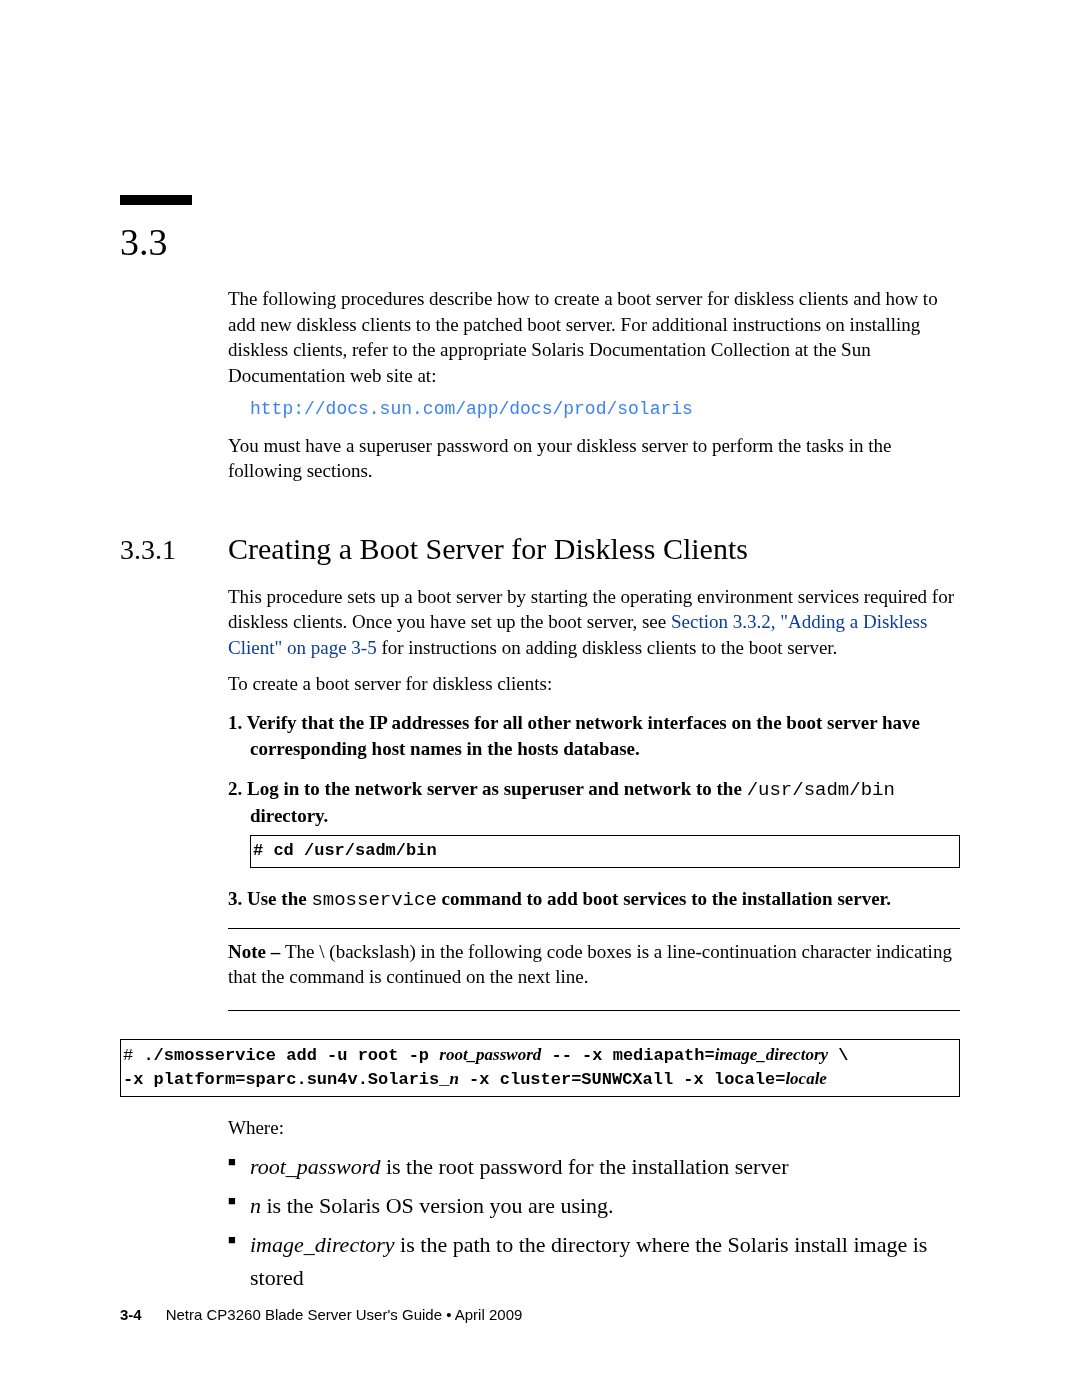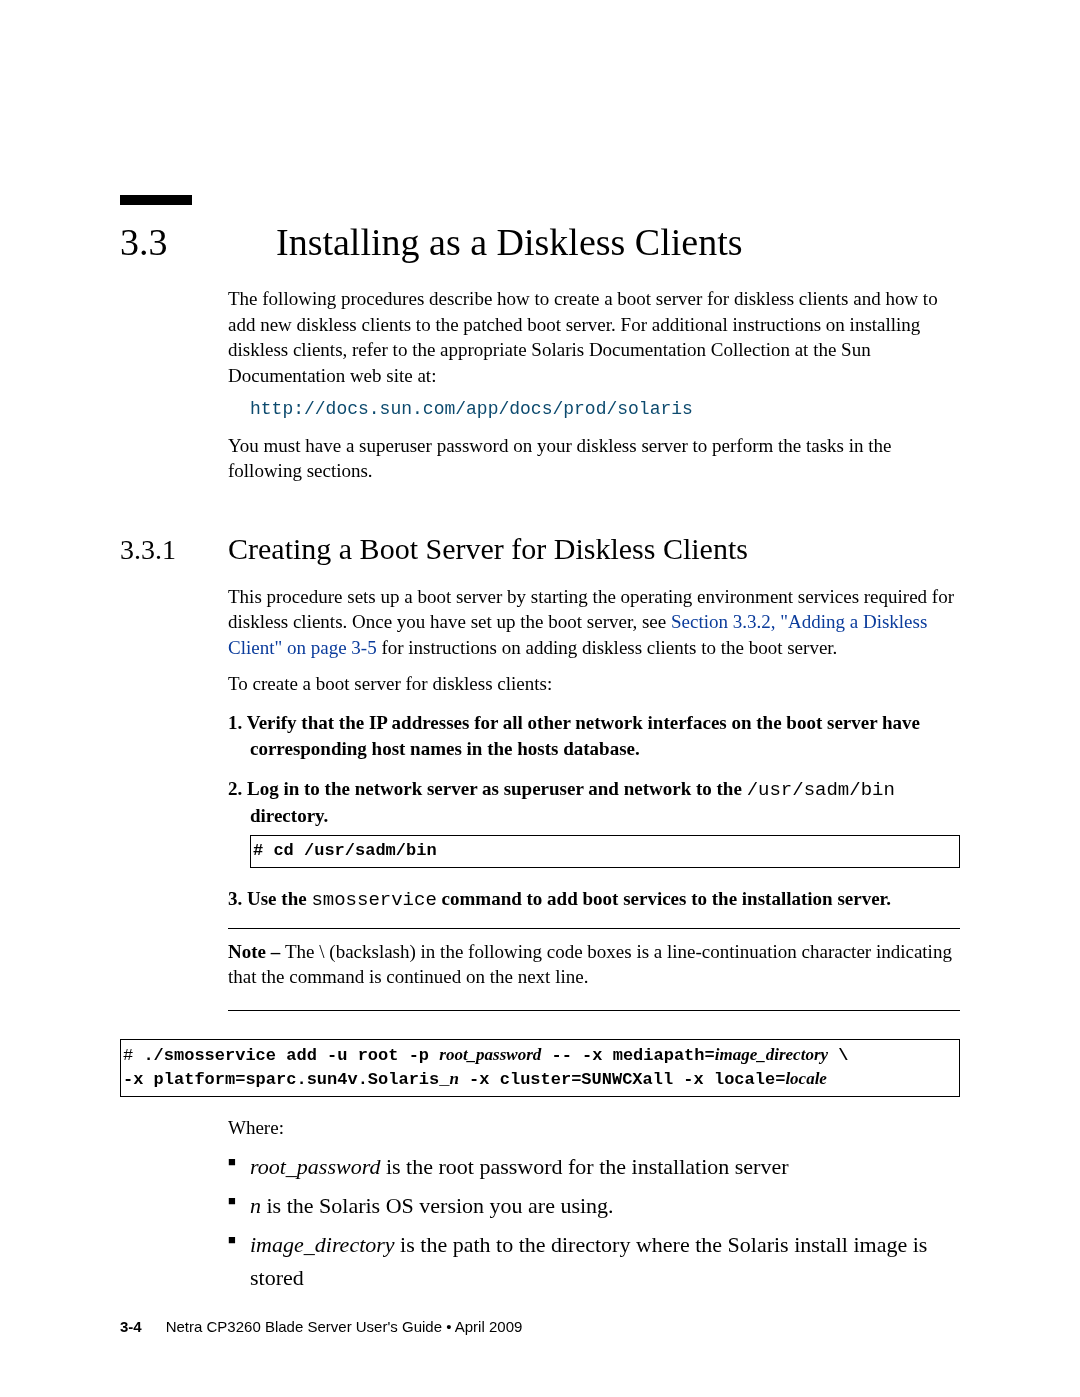--- a/index.html
+++ b/index.html
@@ -44,21 +44,21 @@
   }
   .body-indent {
     margin-left: 108px;
   }
   p {
     font-size: 19px;
     line-height: 1.35;
     margin: 0 0 10px 0;
   }
   .link {
-    color: #0c4a6e;
+    color: #3b82f6;
     font-family: "Courier New", monospace;
     font-size: 18px;
     margin: 8px 0 14px 22px;
     display: block;
   }
   .xref {
     color: #0b3c9c;
   }
   .h2-row {
     display: flex;
@@ -143,39 +143,38 @@
     position: absolute;
     left: 0;
     top: 2px;
     font-size: 13px;
   }
   .ital-var {
     font-style: italic;
   }
   .footer {
     position: absolute;
-    bottom: 62px;
+    bottom: 74px;
     left: 120px;
     font-family: Arial, Helvetica, sans-serif;
     font-size: 15px;
   }
   .footer .pgnum {
     font-weight: bold;
     margin-right: 24px;
   }
 </style>
 </head>
 <body>
 
 <div class="page">
   <div class="rule-mark"></div>
 
   <div class="h1-row">
     <div class="h1-num">3.3</div>
-    <div class="h1-title">Installing as a Diskless Clients</div>
   </div>
 
   <div class="body-indent">
     <p>The following procedures describe how to create a boot server for diskless clients and how to add new diskless clients to the patched boot server. For additional instructions on installing diskless clients, refer to the appropriate Solaris Documentation Collection at the Sun Documentation web site at:</p>
     <a class="link">http://docs.sun.com/app/docs/prod/solaris</a>
     <p>You must have a superuser password on your diskless server to perform the tasks in the following sections.</p>
   </div>
 
   <div class="h2-row">
     <div class="h2-num">3.3.1</div>

